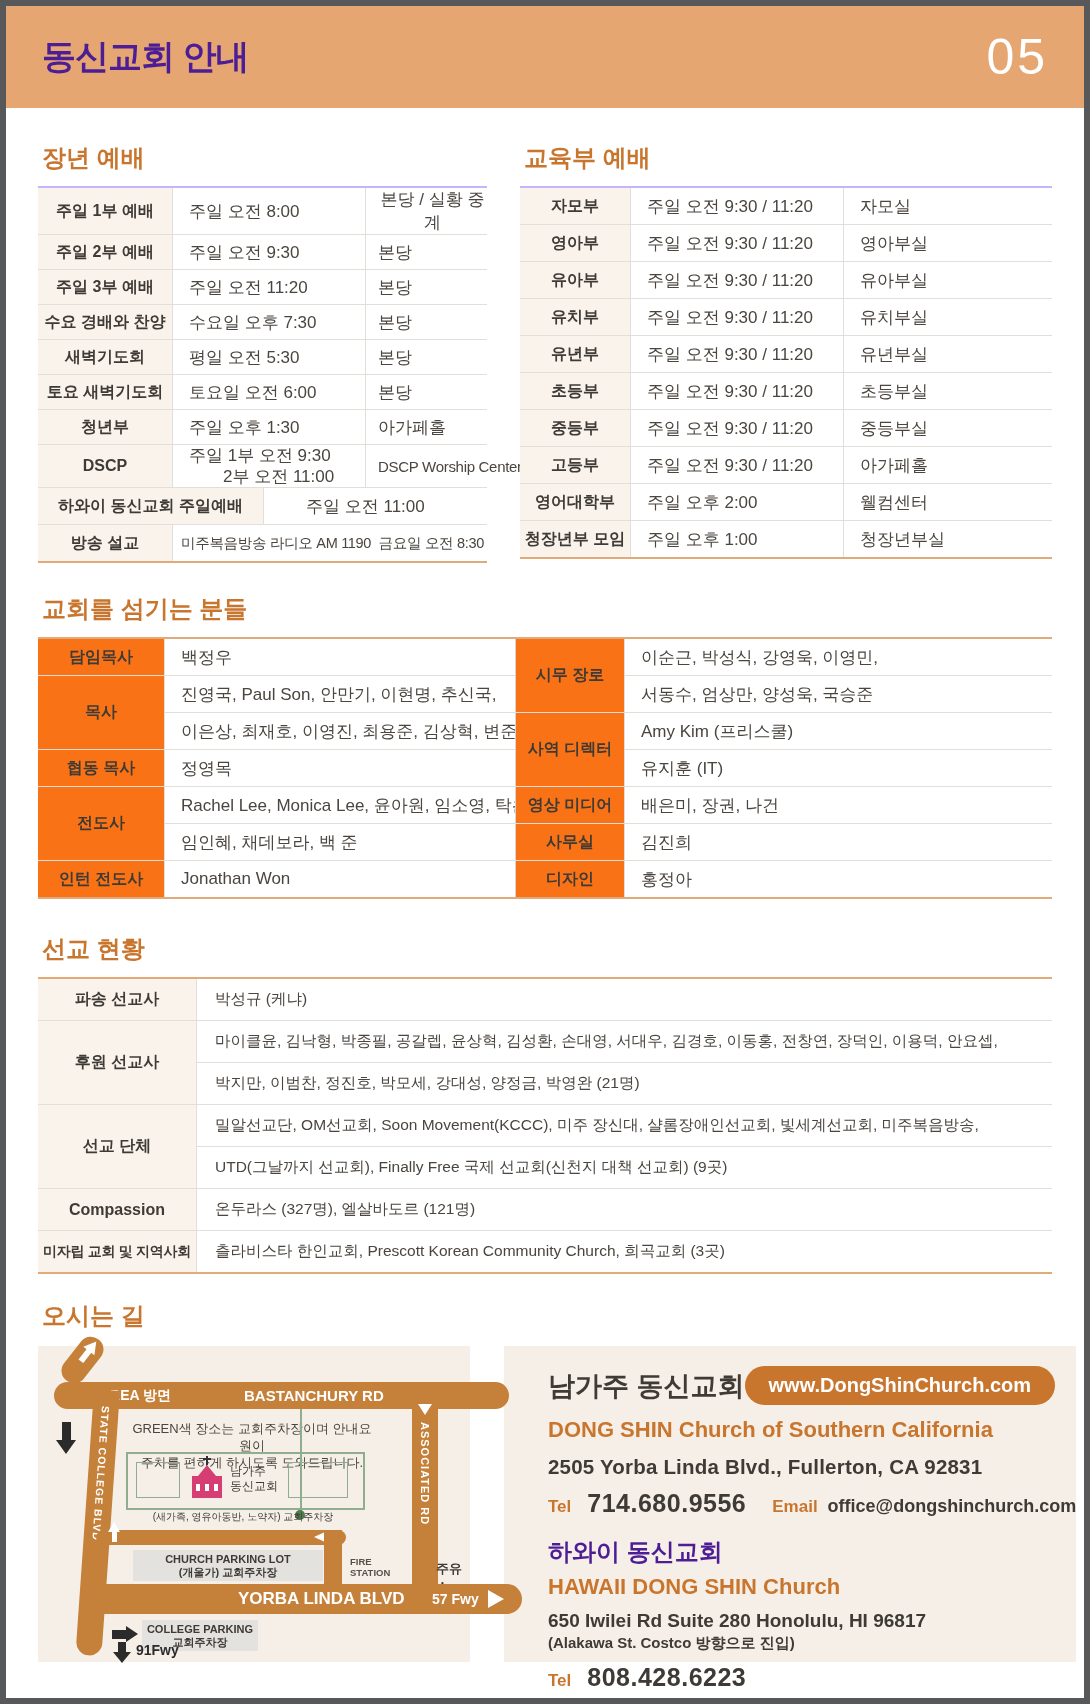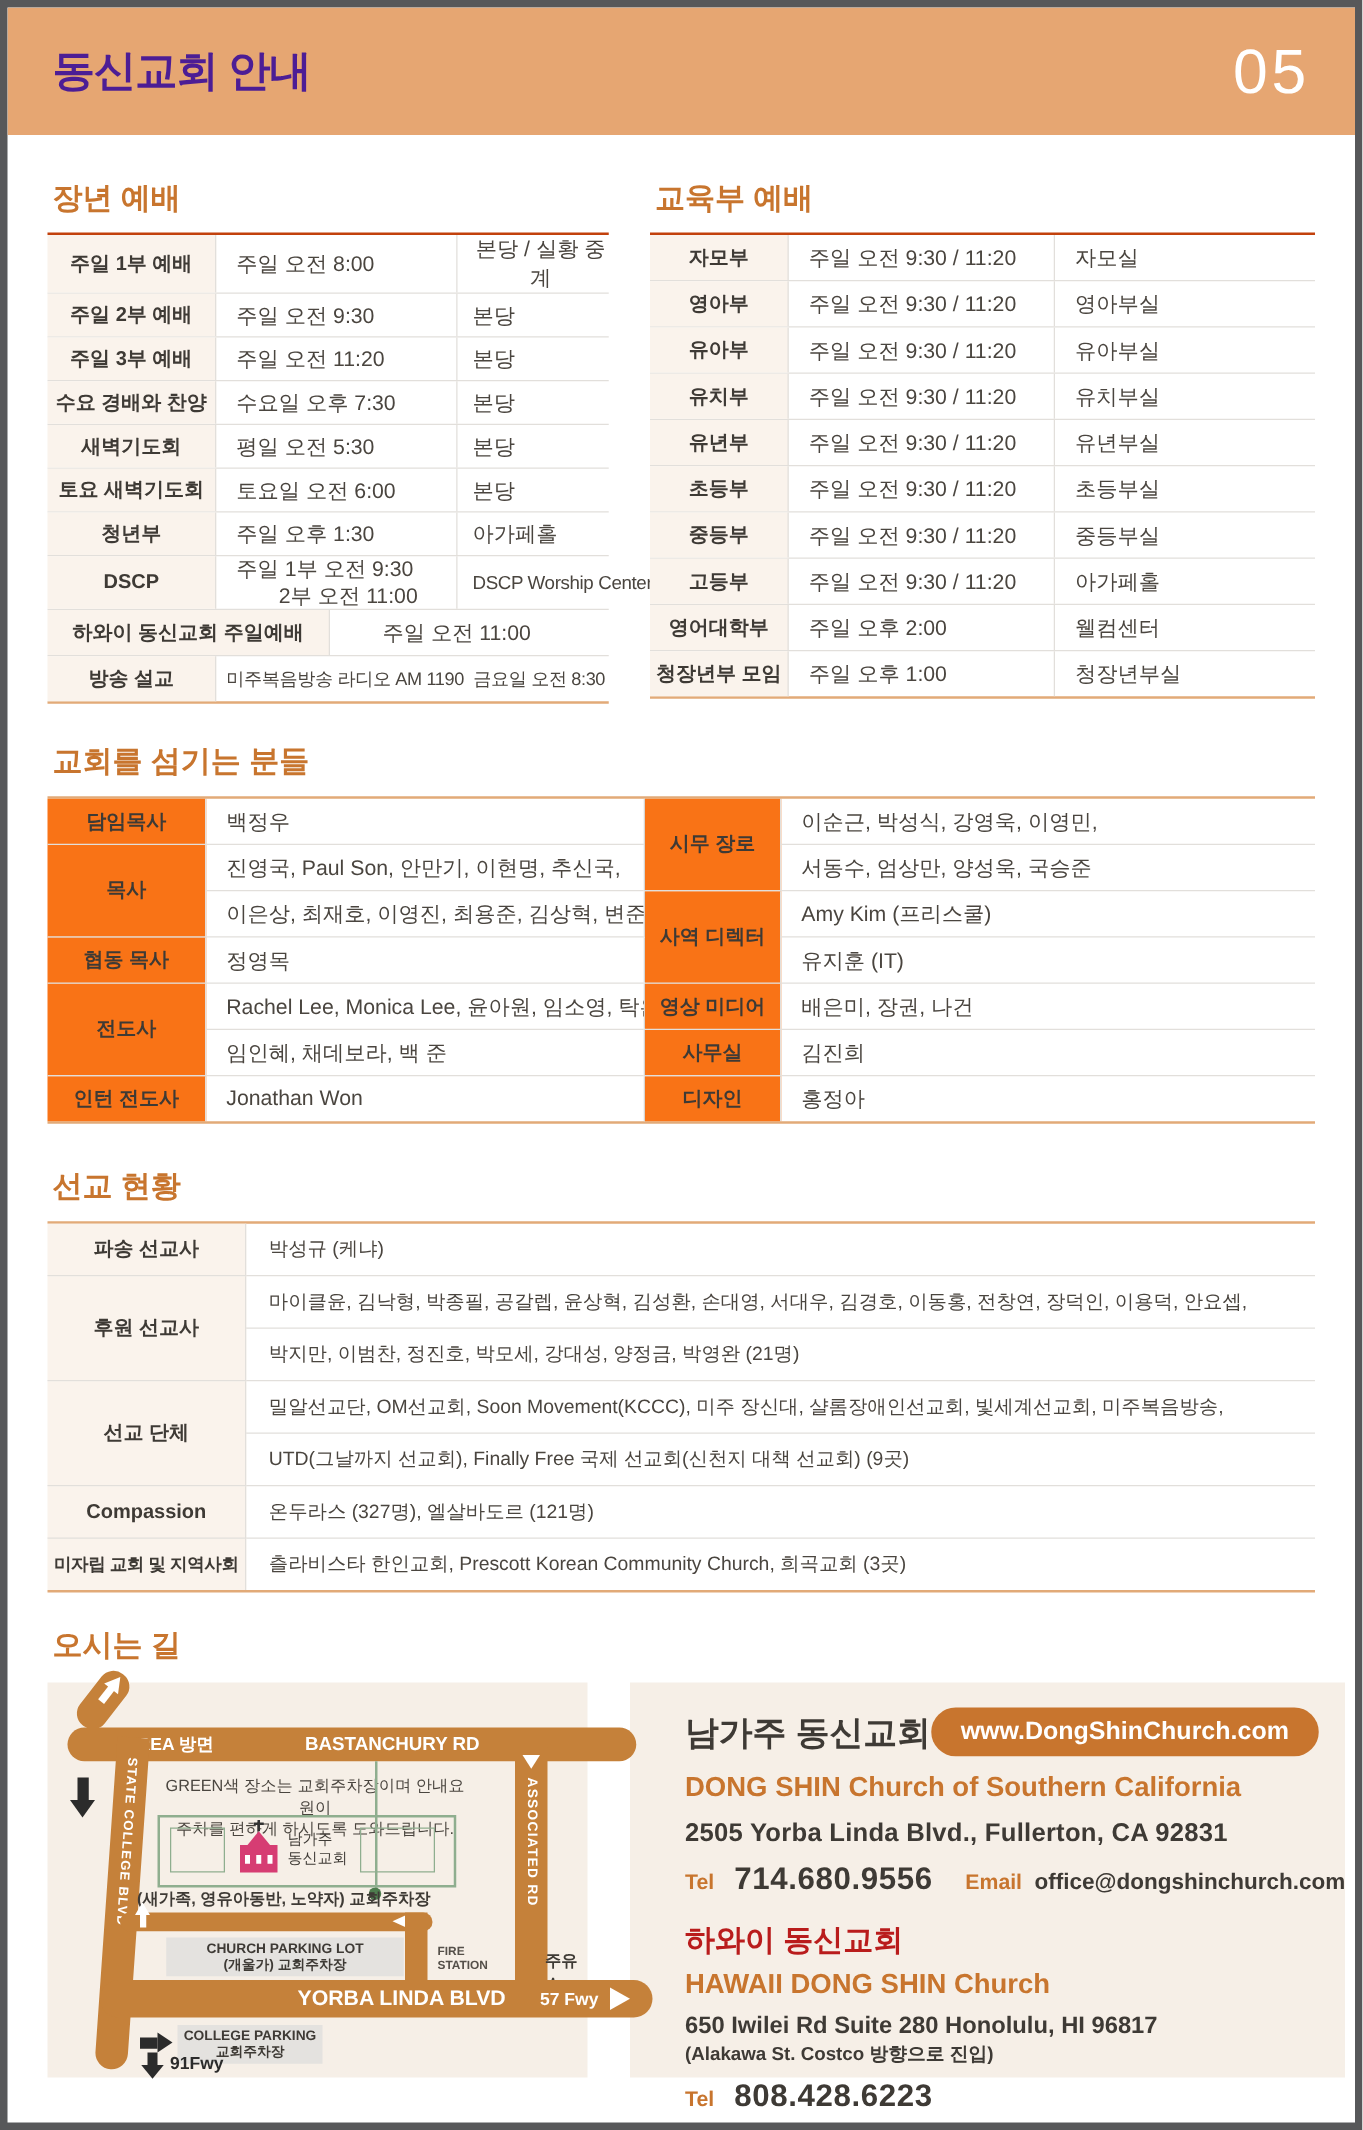--- a/index.html
+++ b/index.html
@@ -8,21 +8,21 @@
   
   .band{height:102px;background:#e6a672;display:flex;align-items:center;justify-content:space-between;padding:0 36px;}
   .band-title{color:#4c1d95;font-size:34px;font-weight:700;letter-spacing:-1px;}
   .band-num{color:#fff;font-size:50px;font-weight:400;letter-spacing:3px;}
   .content{padding:34px 32px 0;}
   .section-title{color:#c8752e;font-size:24px;font-weight:700;margin:0 0 12px 4px;}
   .cols{display:flex;gap:33px;align-items:flex-start;}
   .col-left{width:449px;flex:none;}
   .col-right{flex:1;}
   
-  .wt{border-top:2px solid #c2410c;border-bottom:2px solid #e2aa78;}
+  .wt{border-top:2px solid #c4b5fd;border-bottom:2px solid #e2aa78;}
   .wt-row{display:flex;align-items:stretch;border-bottom:1px solid #e2dfdb;}
   .wt-row:last-child{border-bottom:none;}
   .wt-cell{display:flex;align-items:center;color:#4a453f;font-size:17px;}
   .wt-label{background:#faf3ec;font-weight:700;color:#3e3a35;justify-content:center;text-align:center;
             border-right:1px solid #e2dfdb;font-size:16px;flex:none;}
   .awt .wt-row{min-height:34px;}
   .awt .wt-label{width:134px;}
   .awt .wt-time{width:176px;padding-left:16px;border-right:1px solid #e2dfdb;flex:none;}
   .awt .wt-place{flex:1;padding-left:12px;text-align:center;}
   .fit{font-size:15px;letter-spacing:-0.3px;white-space:nowrap;}
@@ -62,21 +62,21 @@
   .c-row1{display:flex;align-items:center;}
   .kr-name{font-size:27px;font-weight:700;color:#3e3a35;white-space:nowrap;}
   .pill{background:#c8752e;color:#fff;font-weight:700;font-size:20px;border-radius:24px;padding:8px 24px;white-space:nowrap;}
   .en-name{color:#c8752e;font-weight:700;font-size:22px;margin-top:12px;}
   .addr{font-weight:700;color:#3e3a35;font-size:20.5px;margin-top:12px;letter-spacing:0.2px;}
   .telrow{margin-top:10px;display:flex;align-items:baseline;}
   .tl{color:#c8752e;font-weight:700;font-size:17px;}
   .tn{font-weight:700;font-size:25px;color:#3e3a35;margin-left:16px;letter-spacing:0.5px;}
   .el{color:#c8752e;font-weight:700;font-size:17px;margin-left:26px;}
   .ev{font-weight:700;font-size:18px;color:#3e3a35;margin-left:10px;}
-  .kr-name2{font-size:24px;font-weight:700;color:#b91c1c;margin-top:18px;}
+  .kr-name2{font-size:24px;font-weight:700;color:#4c1d95;margin-top:18px;}
   .en-name2{color:#c8752e;font-weight:700;font-size:22px;margin-top:6px;}
   .addr2{font-weight:700;color:#3e3a35;font-size:19px;margin-top:10px;}
   .note{font-weight:700;color:#3e3a35;font-size:15px;margin-top:2px;}
   
   .road{position:absolute;background:#c5813a;}
   .rlabel{position:absolute;color:#fff;font-weight:700;white-space:nowrap;}
   .vtext{writing-mode:vertical-rl;color:#fff;font-weight:700;font-size:11px;letter-spacing:1px;
          position:absolute;left:50%;transform:translateX(-50%);top:14px;}
   .gbox{position:absolute;border:2px solid #8fae8f;}
   .gray-box{position:absolute;background:#e4e2df;color:#3e3a35;font-weight:700;text-align:center;
@@ -356,21 +356,21 @@
               <div style="position:absolute;left:4px;top:8px;width:4px;height:7px;background:#fff;box-shadow:9px 0 #fff,18px 0 #fff;"></div>
             </div>
           </div>
           <div class="map-text" style="left:102px;top:10px;font-size:12px;line-height:15px;color:#3e3a35;">
             <div>남가주</div>
             <div>동신교회</div>
           </div>
           <div class="gbox" style="left:160px;top:8px;width:58px;height:34px;border-width:1.5px;"></div>
         </div>
 
-        <div class="map-text" style="left:64px;top:164px;width:250px;text-align:center;font-size:13px;font-weight:700;color:#3e3a35;">(새가족, 영유아동반, 노약자) 교회주차장</div>
+        <div class="map-text" style="left:80px;top:164px;width:250px;text-align:center;font-size:10px;font-weight:400;color:#3e3a35;">(새가족, 영유아동반, 노약자) 교회주차장</div>
 
         <div class="road" style="left:58px;top:184px;width:250px;height:15px;border-radius:8px;">
           <div class="tri" style="left:218px;top:2px;border-top:5px solid transparent;border-bottom:5px solid transparent;border-right:11px solid #fff;"></div>
           <div class="tri" style="left:12px;top:-8px;border-left:6px solid transparent;border-right:6px solid transparent;border-bottom:10px solid #fff;"></div>
           <div style="position:absolute;left:16px;top:2px;width:5px;height:10px;background:#fff;"></div>
         </div>
         <div class="road" style="left:286px;top:184px;width:18px;height:58px;"></div>
 
         <div class="gray-box" style="left:95px;top:204px;width:190px;height:31px;">
           <div>CHURCH PARKING LOT</div>

